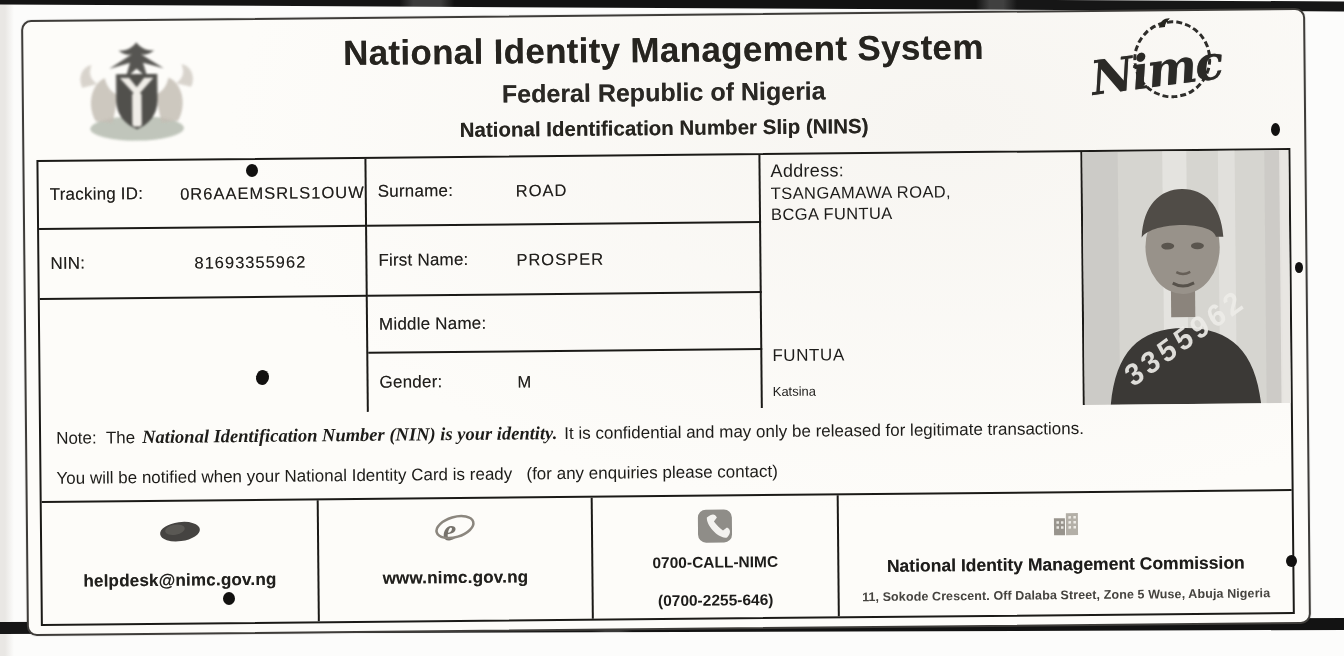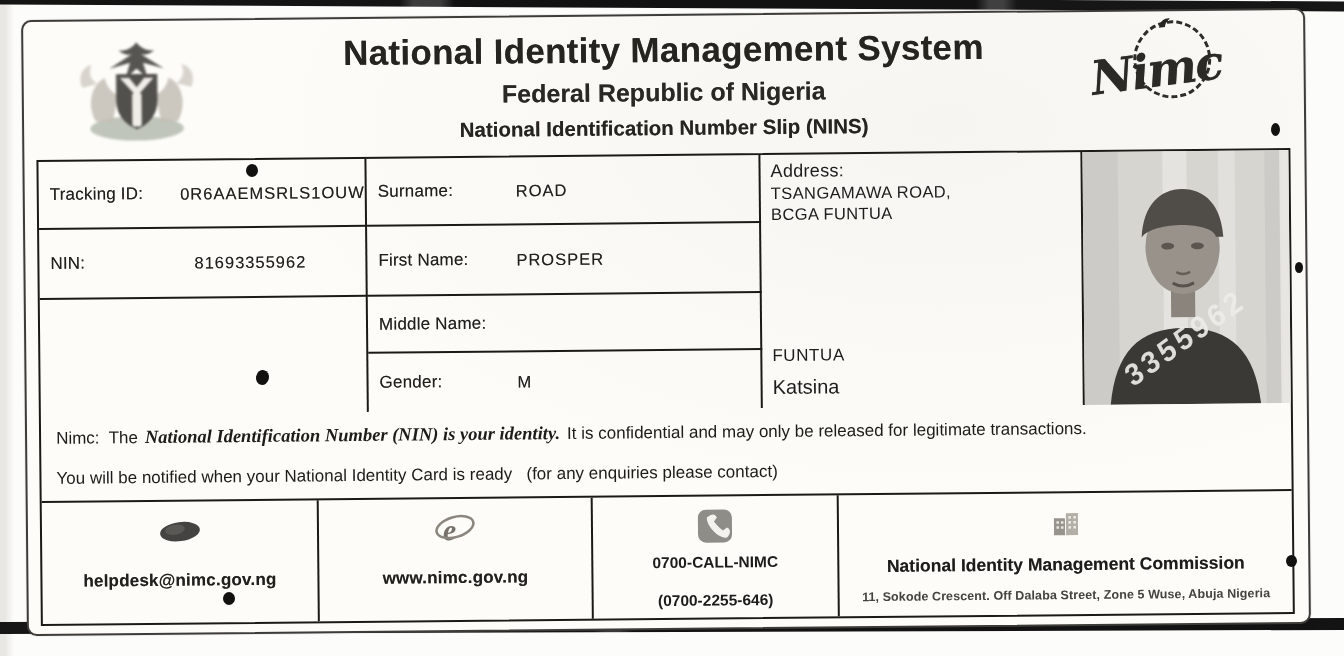--- a/index.html
+++ b/index.html
@@ -49,21 +49,21 @@
   .fields-grid{display:grid;grid-template-columns:328px 394px 322px 1fr;grid-template-rows:68px 70px 57px 1fr;}
   .cell{display:flex;align-items:center;position:relative;}
   .br{border-right:2px solid #1b1a17;}
   .bb{border-bottom:2px solid #1b1a17;}
   .flabel{width:138px;margin-left:11px;font-size:17px;color:#211f1c;letter-spacing:.2px;text-shadow:0 0 .4px rgba(0,0,0,.5);}
   .fvalue{font-size:16.5px;color:#211f1c;letter-spacing:1px;text-shadow:0 0 .4px rgba(0,0,0,.5);}
   .addr-cell{padding:6px 10px;position:relative;font-size:16.5px;}
   .addr-label{font-size:18px;letter-spacing:.3px;}
   .addr-line{margin-top:2px;letter-spacing:.4px;}
   .addr-town{position:absolute;left:10px;bottom:42px;font-size:17px;letter-spacing:.6px;}
-  .addr-state{position:absolute;left:10px;bottom:9px;font-size:20px;}
+  .addr-state{position:absolute;left:10px;bottom:9px;font-size:13px;}
   .photo-cell{padding:0;}
   .photo-cell svg{display:block;width:100%;height:100%;}
   
   .note-row{padding:13px 15px 0 15px;font-size:17px;color:#1d1c19;}
   .note-line1{white-space:pre-wrap;}
   .note-em{font-family:"Liberation Serif",serif;font-style:italic;font-weight:bold;font-size:18.5px;padding:0 7px;}
   .note-line2{margin-top:20px;white-space:pre-wrap;}
   
   .footer-grid{border-top:2px solid #1b1a17;display:grid;grid-template-columns:277px 274px 246px 1fr;}
   .fcell{display:flex;flex-direction:column;align-items:center;padding-top:9px;position:relative;}
@@ -168,21 +168,21 @@
           <ellipse cx="123" cy="95" rx="7" ry="3.4" fill="#5a554e"></ellipse>
           <rect x="100" y="116" width="15" height="3" rx="1.5" fill="#6e6press96" opacity="0"></rect>
           <path d="M100,121 q7,4 15,0" stroke="#665f57" stroke-width="2.5" fill="none"></path>
           <path d="M96,132 q11,6 23,0" stroke="#57524b" stroke-width="3" fill="none"></path>
           <text x="52" y="236" transform="rotate(-33 52 236)" font-family="Liberation Sans, sans-serif" font-size="31" font-weight="bold" letter-spacing="4" fill="#edece8" opacity=".92">3355962</text>
         </svg>
       </div>
     </div>
 
     <div class="note-row">
-      <div class="note-line1"><span>Nimc:  The</span><span class="note-em">National Identification Number (NIN) is your identity.</span><span>It is confidential and may only be released for legitimate transactions.</span></div>
+      <div class="note-line1"><span>Note:  The</span><span class="note-em">National Identification Number (NIN) is your identity.</span><span>It is confidential and may only be released for legitimate transactions.</span></div>
       <div class="note-line2">You will be notified when your National Identity Card is ready   (for any enquiries please contact)</div>
     </div>
 
     <div class="footer-grid">
 
       <div class="fcell br">
         <div class="ficon">
           <svg width="46" height="26">
               <ellipse cx="23" cy="13" rx="20" ry="9.5" fill="#454341" transform="rotate(-7 23 13)"></ellipse>
               <ellipse cx="18" cy="11" rx="10" ry="5" fill="#5a5854" transform="rotate(-10 18 11)"></ellipse>

